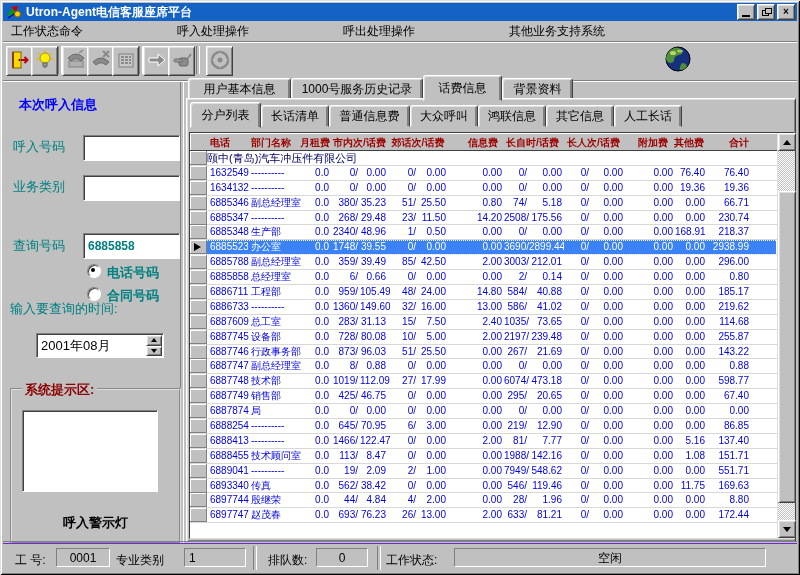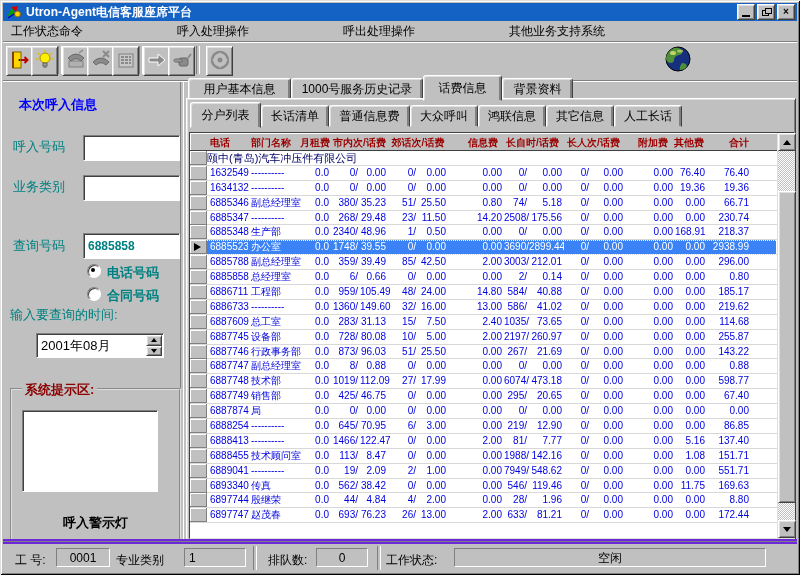--- a/index.html
+++ b/index.html
@@ -100,21 +100,21 @@
   .vsb{position:absolute;right:0;top:0;bottom:0;width:16px;background:#c0c0c0;
        background-image:linear-gradient(45deg,#fff 25%,transparent 25%,transparent 75%,#fff 75%),
                         linear-gradient(45deg,#fff 25%,transparent 25%,transparent 75%,#fff 75%);
        background-size:2px 2px;background-position:0 0,1px 1px;border-left:1px solid #dfdfdf;}
   .sbtn{position:absolute;left:0;width:16px;height:16px;display:flex;align-items:center;justify-content:center;}
   .sbtn.up{top:0;} .sbtn.dn{bottom:0;}
   .sbtn .tri-up{border-left-width:4px;border-right-width:4px;border-bottom-width:5px;}
   .sbtn .tri-dn{border-left-width:4px;border-right-width:4px;border-top-width:5px;}
   .thumb{position:absolute;left:0;width:16px;top:58px;height:310px;}
   
-  .statusbar{position:absolute;left:3px;right:3px;bottom:3px;height:28px;border-top:5px solid #6d28d9;}
+  .statusbar{position:absolute;left:3px;right:3px;bottom:3px;height:28px;border-top:1px solid #6d28d9;}
   .statusbar::before{content:"";position:absolute;left:0;right:0;top:-3px;height:0;border-top:1px solid #808080;}
   .sb-label{position:absolute;top:8px;white-space:nowrap;}
   .sb-box{position:absolute;top:4px;height:19px;line-height:18px;padding:0 4px;box-sizing:border-box;}
   .sb-box.center{text-align:center;}
   .sb-groove{position:absolute;top:2px;bottom:2px;width:2px;border-left:1px solid #808080;border-right:1px solid #fff;}
 </style>
 </head>
 <body>
 
 <div class="window">
@@ -265,21 +265,21 @@
 
     <div class="radio-row" style="left:84px;top:182px">
       <span class="radio checked"></span>
       <span class="radio-label">电话号码</span>
     </div>
     <div class="radio-row" style="left:84px;top:205px">
       <span class="radio"></span>
       <span class="radio-label">合同号码</span>
     </div>
 
-    <div class="lp-label" style="left:7px;top:224px">输入要查询的时间:</div>
+    <div class="lp-label" style="left:7px;top:218px">输入要查询的时间:</div>
     <div class="datebox s1">
       <span class="date-text">2001年08月</span>
       <span class="spin">
         <span class="spinbtn r1">
             <span class="tri-up"></span>
           </span>
         <span class="spinbtn r1">
             <span class="tri-dn"></span>
           </span>
       </span>
@@ -530,21 +530,21 @@
             <div class="c hdr"></div>
             <div class="c l">6887745</div>
             <div class="c l">设备部</div>
             <div class="c n">0.0</div>
             <div class="c n">728/</div>
             <div class="c n">80.08</div>
             <div class="c n">10/</div>
             <div class="c n">5.00</div>
             <div class="c n">2.00</div>
             <div class="c n">2197/</div>
-            <div class="c n">260.97</div>
+            <div class="c n">239.48</div>
             <div class="c n">0/</div>
             <div class="c n">0.00</div>
             <div class="c n">0.00</div>
             <div class="c n">0.00</div>
             <div class="c n tot">255.87</div>
           </div>
           <div class="tr">
             <div class="c hdr"></div>
             <div class="c l">6887746</div>
             <div class="c l">行政事务部</div>

